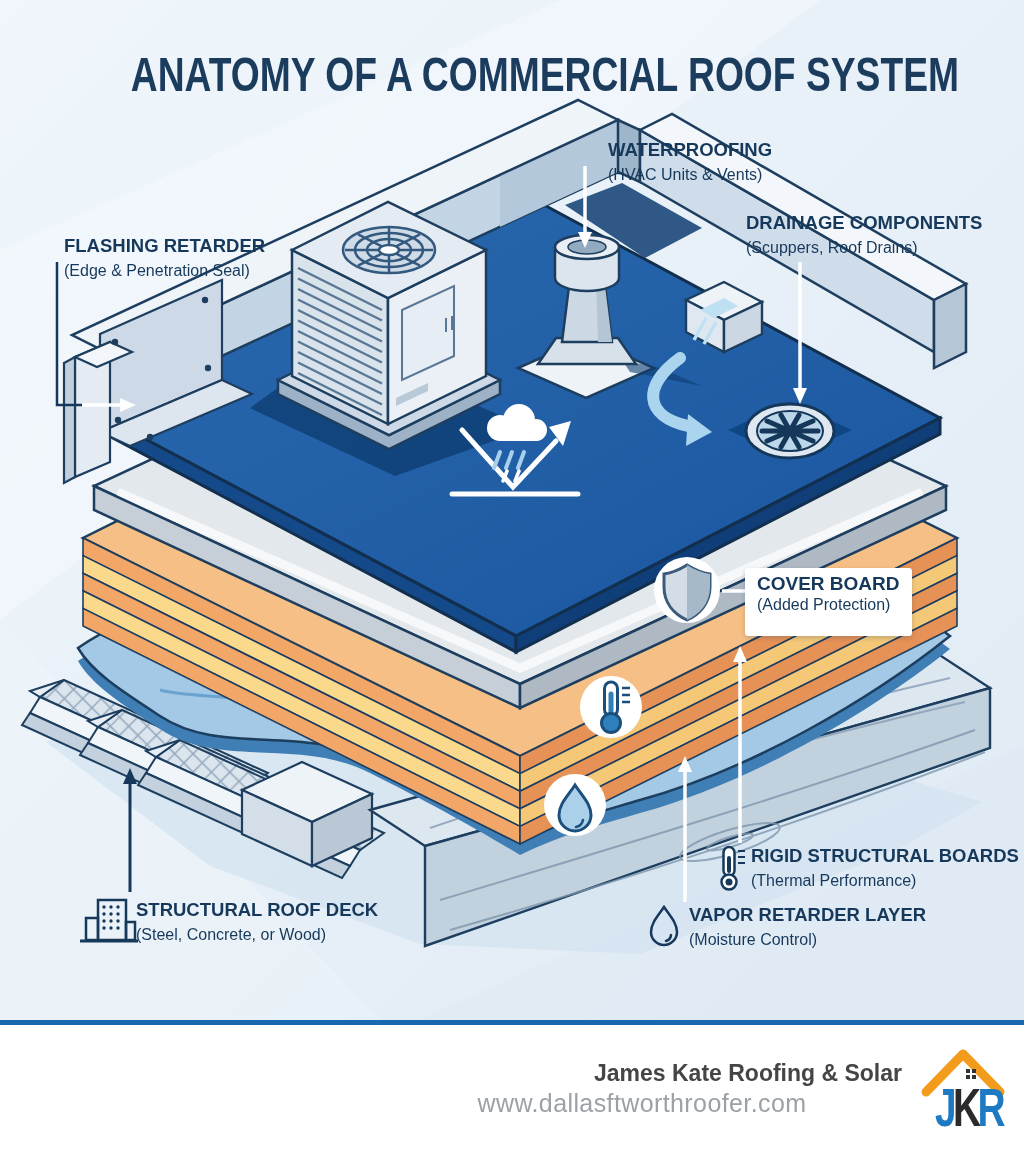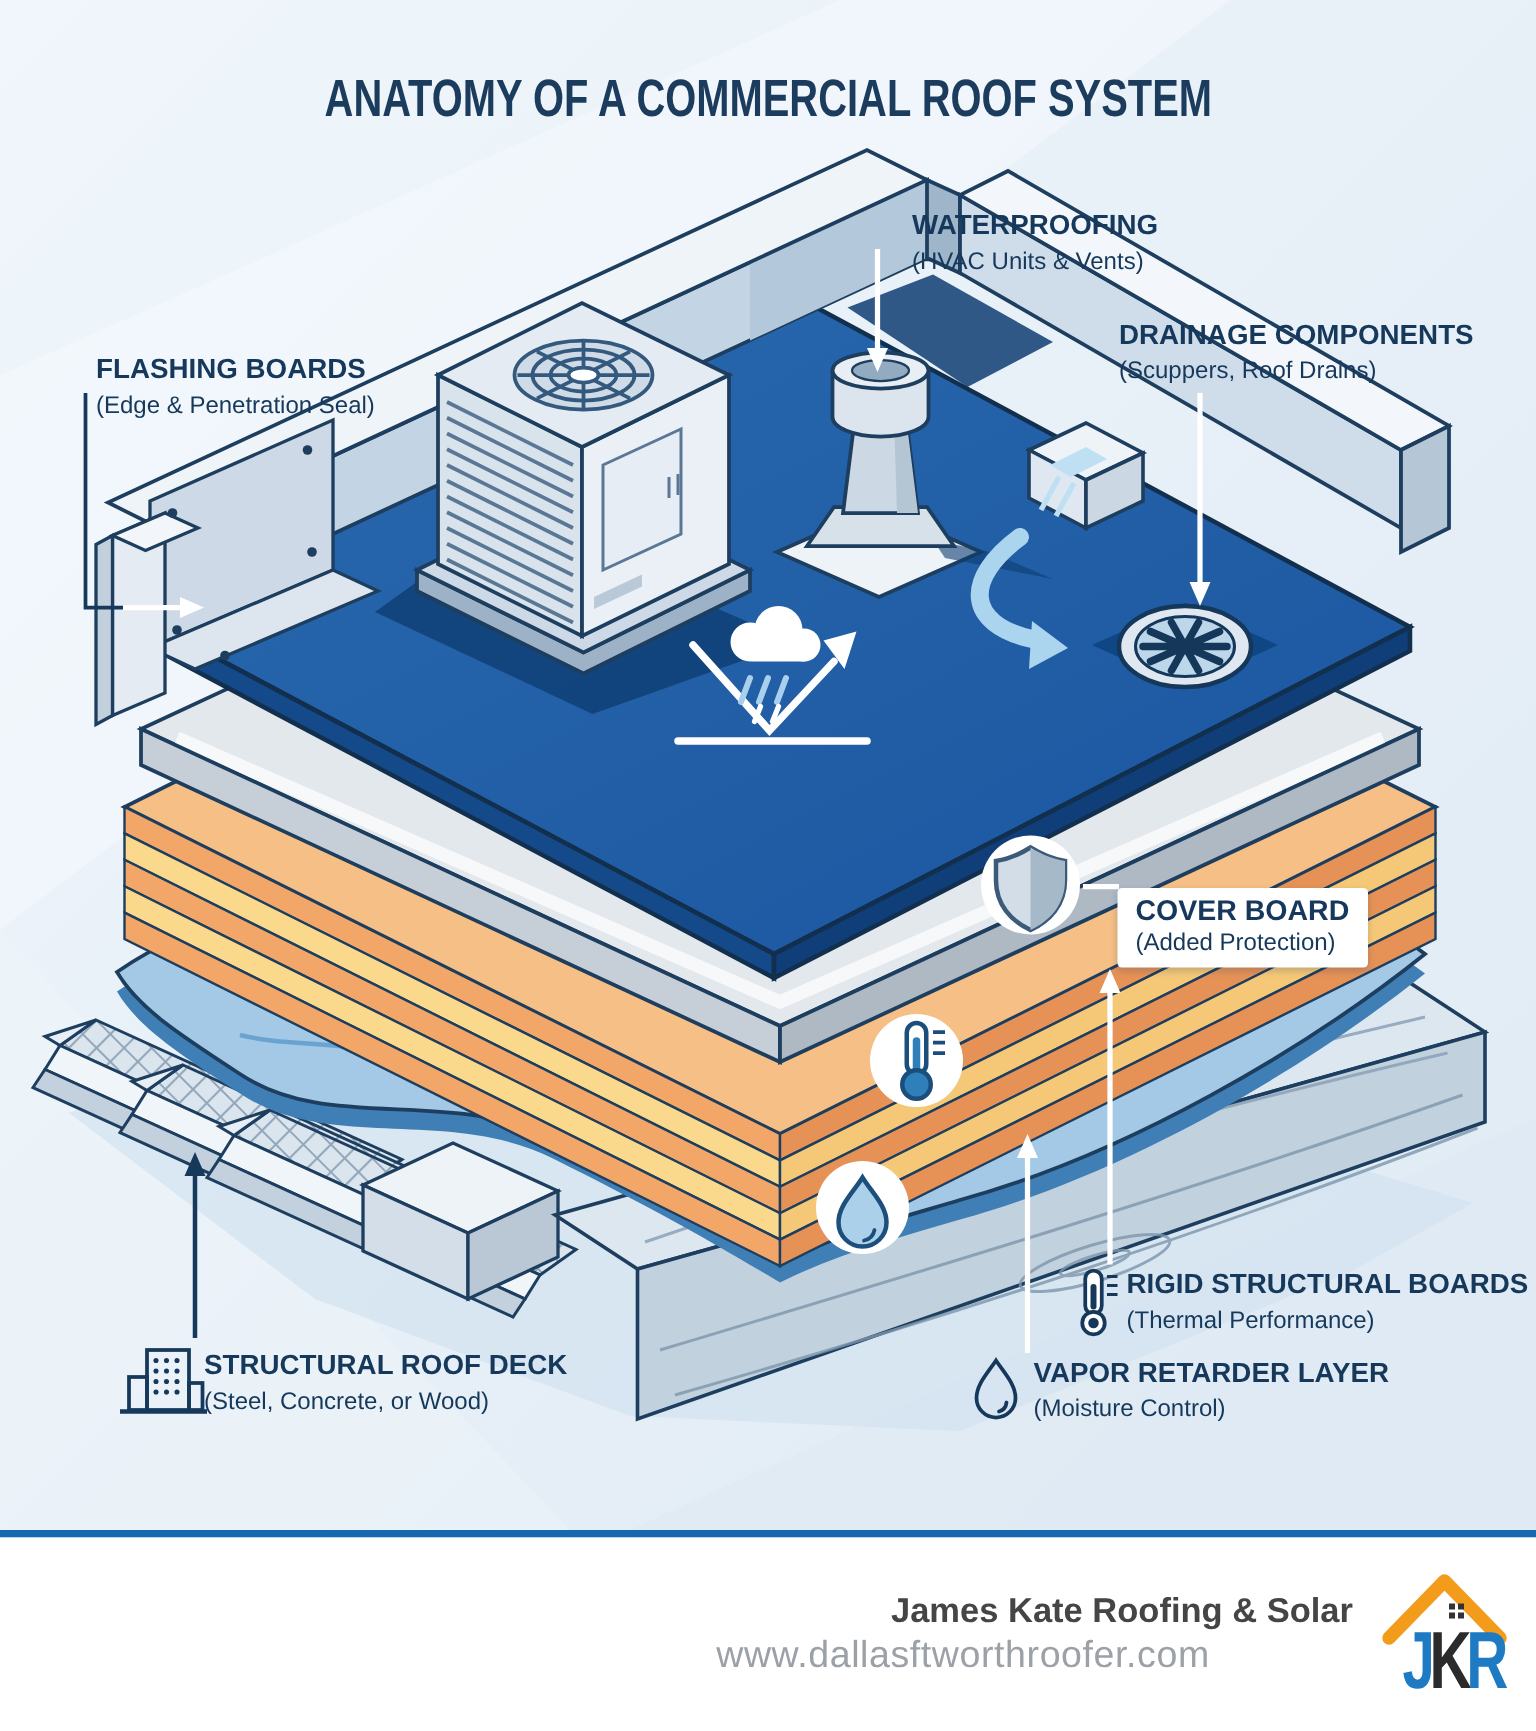--- a/index.html
+++ b/index.html
@@ -1,30 +1,30 @@
 <!DOCTYPE html>
 <html><head>
 <meta charset="utf-8">
 <style>
   html,body{margin:0;padding:0;background:#e9f1f8;}
   .stage{position:relative;width:1024px;height:1154px;overflow:hidden;
          font-family:"Liberation Sans",sans-serif;background:linear-gradient(135deg,#f0f6fb 0%,#e6eff7 55%,#dfeaf4 100%);}
   .art{position:absolute;left:0;top:0;}
   .title{position:absolute;left:0;top:46px;width:1024px;text-align:center;
-         color:#1c3c5e;font-weight:700;font-size:35px;letter-spacing:0;}
+         color:#1c3c5e;font-weight:700;font-size:49px;letter-spacing:0;}
   .title span{display:inline-block;transform:scaleX(.76);transform-origin:center;white-space:nowrap;}
   .co-label{position:absolute;color:#16395b;line-height:1.16;}
   .co-label .h{font-weight:700;font-size:18.5px;}
   .co-label .s{font-weight:400;font-size:16px;margin-top:6px;}
   .membrane-label{position:absolute;left:515px;top:498px;transform:translateX(-50%);
          text-align:center;color:#ffffff;width:420px;}
   .membrane-label .h{font-weight:700;font-size:21px;letter-spacing:.3px;}
   .membrane-label .s{font-weight:400;font-size:17px;margin-top:2px;}
-  .cover-box{position:absolute;left:745px;top:592px;background:#ffffff;border-radius:3px;
-         padding:5px 12px 7px 12px;box-shadow:0 2px 5px rgba(20,50,90,.22);color:#16395b;}
+  .cover-box{position:absolute;left:745px;top:568px;background:#ffffff;border-radius:3px;
+         padding:5px 12px 22px 12px;box-shadow:0 2px 5px rgba(20,50,90,.22);color:#16395b;}
   .cover-box .h{font-weight:700;font-size:19px;}
   .cover-box .s{font-weight:400;font-size:16px;margin-top:1px;}
   .divider{position:absolute;left:0;top:1020px;width:1024px;height:5px;background:#1768af;}
   .footer{position:absolute;left:0;top:1025px;width:1024px;height:129px;background:#ffffff;}
   .company{position:absolute;right:122px;top:1060px;width:520px;text-align:right;
            color:#454545;font-weight:700;font-size:23px;}
   .website{position:absolute;right:122px;top:1089px;width:520px;text-align:center;
            color:#9ba1a7;font-weight:400;font-size:25px;letter-spacing:.4px;}
   .logo{position:absolute;left:920px;top:1046px;width:92px;height:96px;}
   .logo-letters{position:absolute;left:935px;top:1076px;font-weight:700;font-size:54px;
@@ -326,21 +326,21 @@
 
 <div class="co-label" style="left:608px;top:139px">
   <div class="h">WATERPROOFING</div>
   <div class="s">(HVAC Units &amp; Vents)</div>
 </div>
 <div class="co-label" style="left:746px;top:212px">
   <div class="h">DRAINAGE COMPONENTS</div>
   <div class="s">(Scuppers, Roof Drains)</div>
 </div>
 <div class="co-label" style="left:64px;top:235px">
-  <div class="h">FLASHING BOARDS</div>
+  <div class="h">FLASHING RETARDER</div>
   <div class="s">(Edge &amp; Penetration Seal)</div>
 </div>
 <div class="membrane-label">
 </div>
 <div class="cover-box">
   <div class="h">COVER BOARD</div>
   <div class="s">(Added Protection)</div>
 </div>
 <div class="co-label" style="left:751px;top:845px">
   <div class="h">RIGID STRUCTURAL BOARDS</div>

